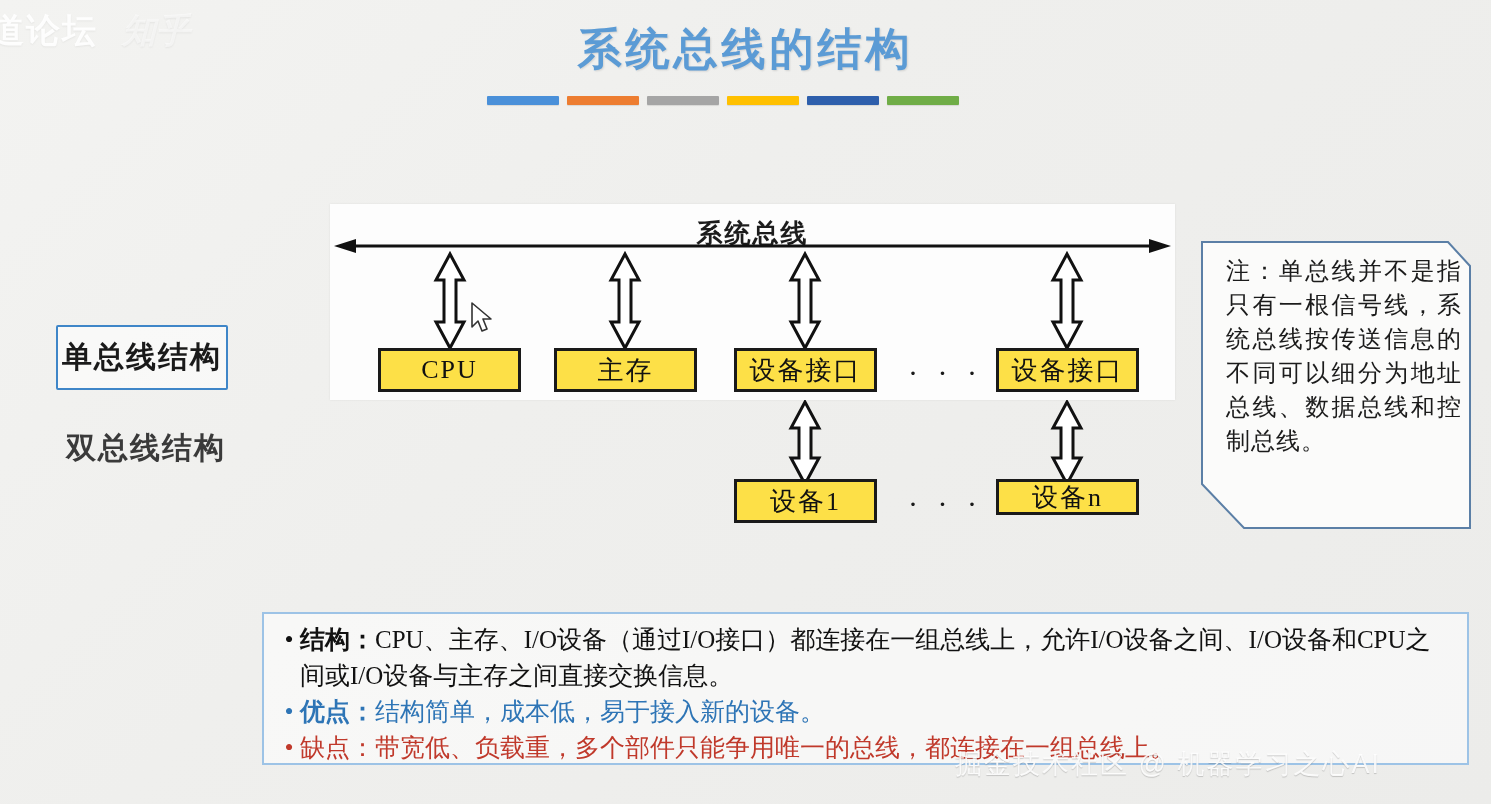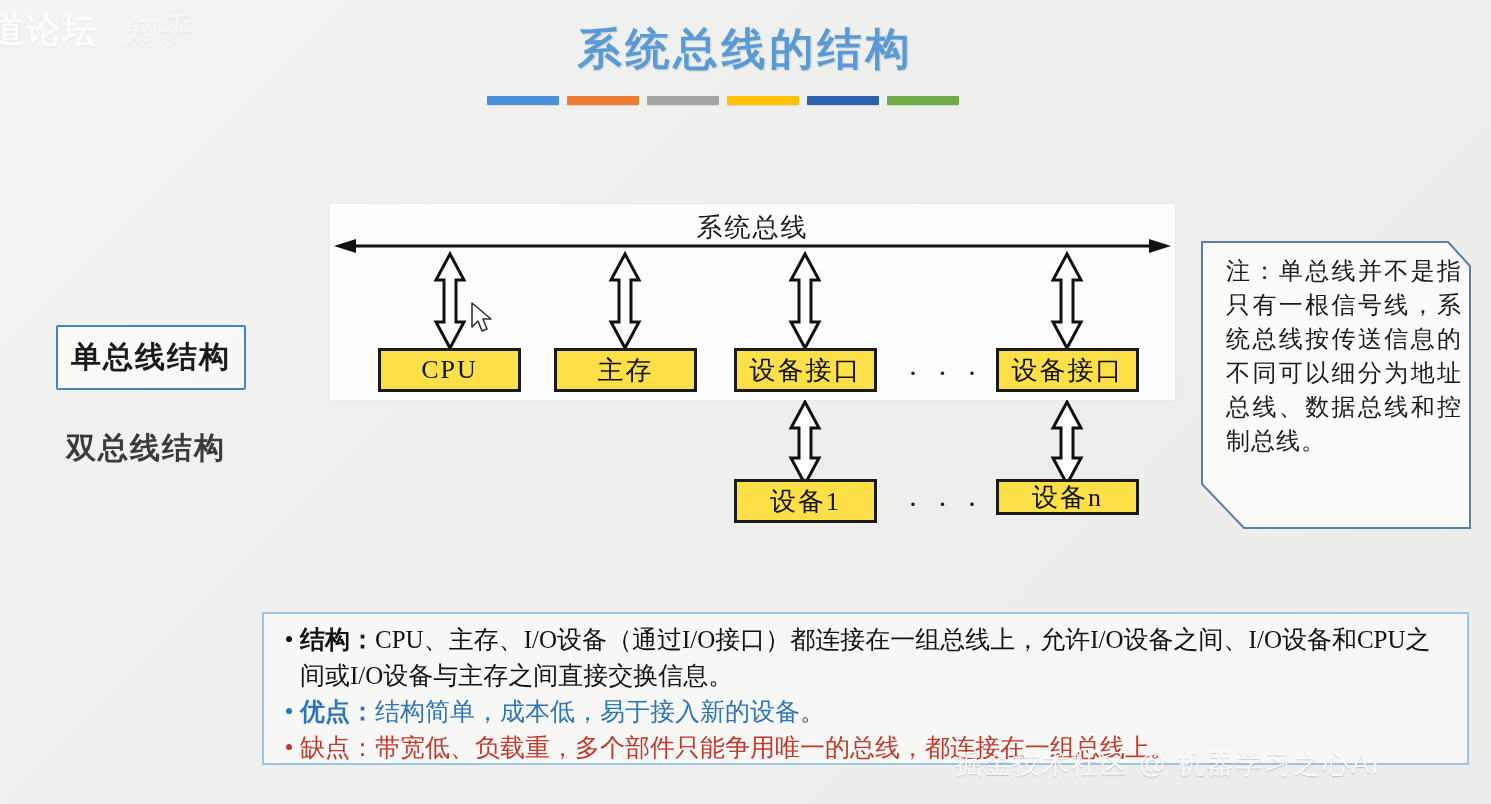--- a/index.html
+++ b/index.html
@@ -70,45 +70,46 @@
     margin-bottom: 36px;
     white-space: nowrap;
     font-weight: bold;
   }
   .menu-item.active {
     font-weight: 700;
     color: #1a1a1a;
     border: 2px solid #3f86c8;
     border-radius: 2px;
     background: rgba(255,255,255,0.55);
-    padding: 10px 13px;
+    padding: 10px 4px;
     margin-bottom: 30px;
     display: inline-block;
   }
 
   
   #diagram {
     position: absolute;
     left: 330px; top: 204px;
     width: 845px; height: 196px;
     background: #fdfdfd;
     box-shadow: 0 0 2px rgba(0,0,0,0.08);
   }
   #diagram-lower {
     position: absolute;
     left: 330px; top: 400px;
     width: 845px; height: 135px;
   }
   .bus-label {
     position: absolute;
-    left: 0; right: 0; top: 6px;
+    left: 0; right: 0; top: 12px;
     text-align: center;
     font-size: 26px;
     color: #1c1c1c;
     letter-spacing: 2px;
+    font-weight: bold;
   }
   .node-box {
     position: absolute;
     border: 3px solid #1a1a1a;
     background: #fde047;
     font-size: 26px;
     color: #111;
     display: flex;
     align-items: center;
     justify-content: center;

